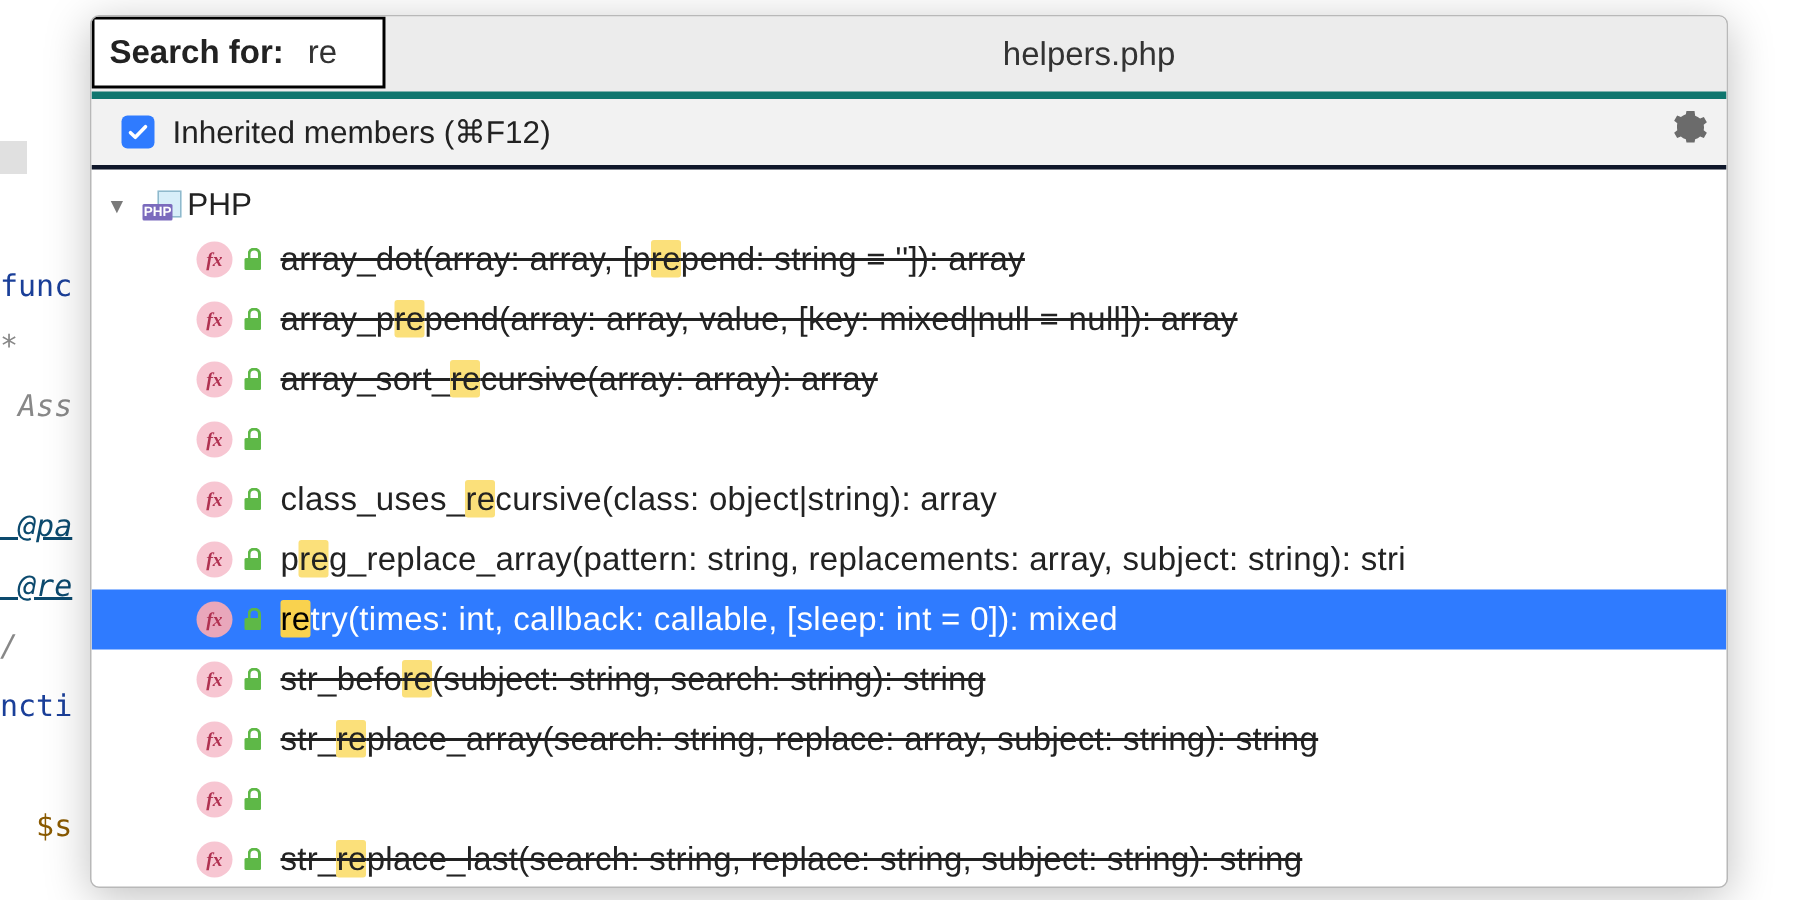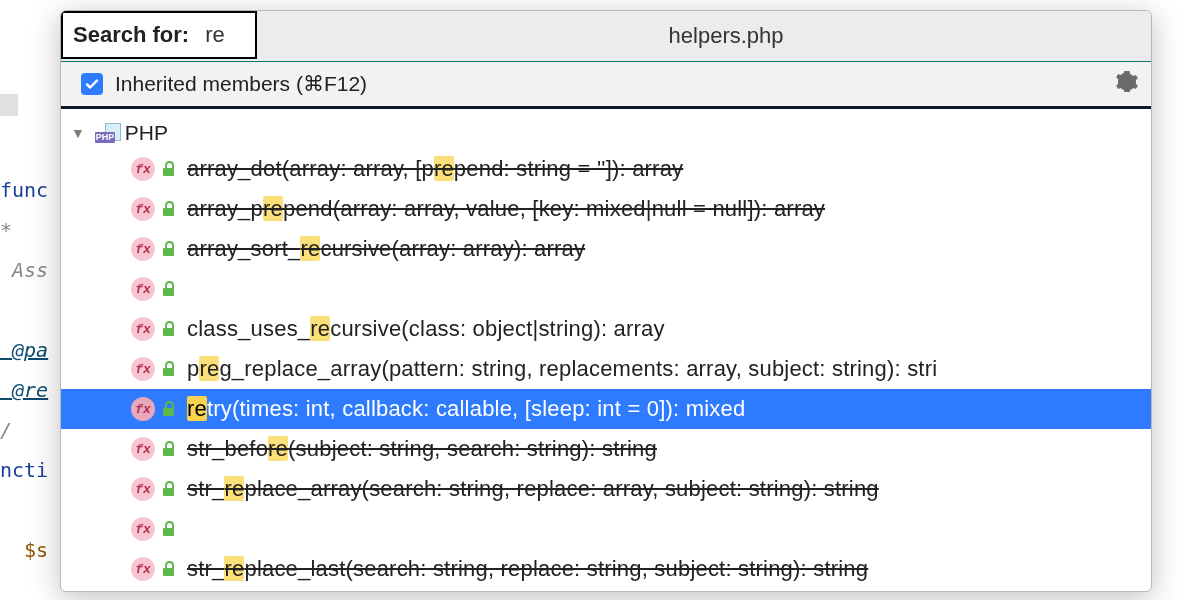--- a/index.html
+++ b/index.html
@@ -39,21 +39,21 @@
     box-shadow: 0 6px 30px rgba(0,0,0,0.25);
     display: flex;
     flex-direction: column;
     overflow: hidden;
   }
   .title-row {
     height: 50px;
     background: #ececec;
     display: flex;
     align-items: stretch;
-    border-bottom: 1px solid #0f766e;
+    border-bottom: 5px solid #0f766e;
   }
   .searchbox {
     display: flex;
     align-items: center;
     background: #fff;
     border: 2px solid #000;
     margin: 0;
     padding: 2px 8px 2px 10px;
     height: 40px;
     font-size: 22px;
@@ -122,21 +122,21 @@
     white-space: nowrap;
     overflow: hidden;
   }
   .row.selected { background:#2f7bff; color:#fff; }
   .fx-icon {
     width: 24px; height:24px; border-radius:50%;
     background:#f7c6d2;
     display:inline-flex; align-items:center; justify-content:center;
     font-size:13px; font-weight:600; color:#b03050; font-style:italic;
     margin-right:6px;
-    flex-shrink:0; font-family: Liberation Mono, monospace;
+    flex-shrink:0; font-family: Liberation Serif, serif;
   }
   .row.selected .fx-icon { background:#e9a7bb; }
   .lock-icon { width:16px; height:16px; margin-right:10px; flex-shrink:0; position:relative;}
   .lock-icon::before{
     content:""; position:absolute; left:2px; bottom:1px;
     width:11px; height:8px; background:#5eb847; border-radius:1px;
   }
   .lock-icon::after{
     content:""; position:absolute; left:4px; top:0px;
     width:5px; height:7px; border:2px solid #5eb847; border-bottom:none;

